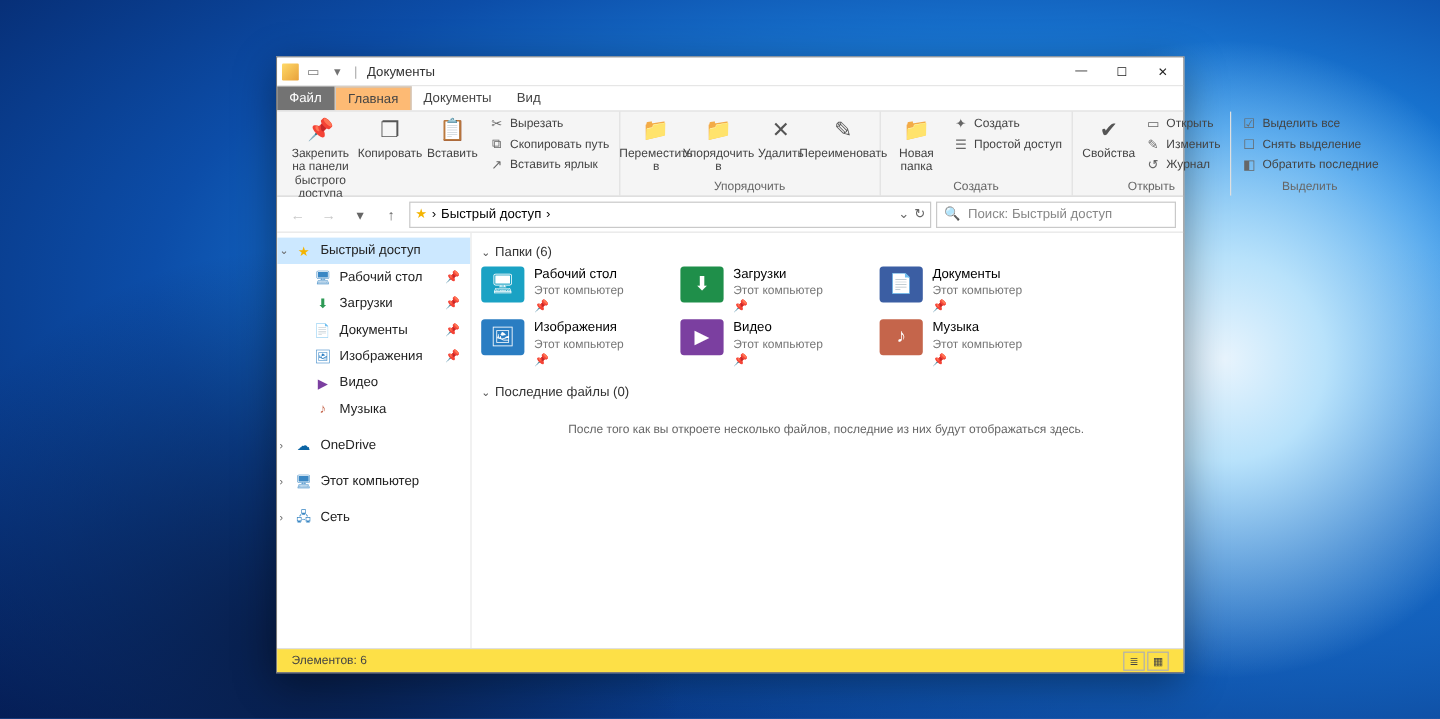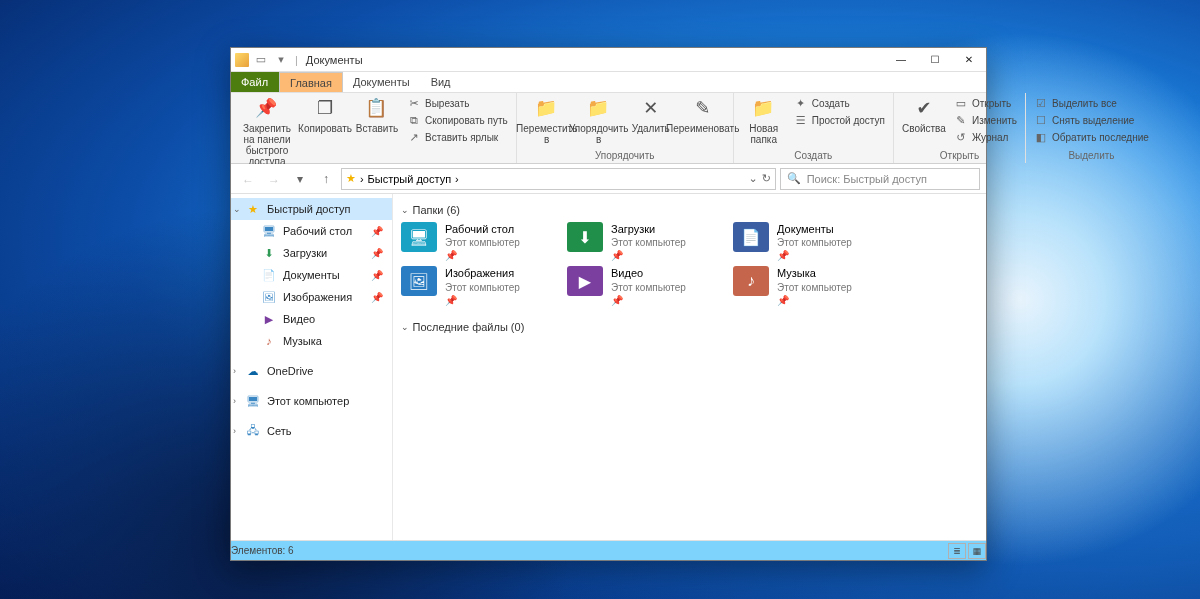--- a/index.html
+++ b/index.html
@@ -14,21 +14,21 @@
 .titlebar-left { display: flex; align-items: center; gap: 4px; padding-left: 4px; }
 .titlebar .icn { width: 14px; height: 14px; display: inline-block; }
 .titlebar .app-icn { background: linear-gradient(135deg,#ffd968,#e8a13a); border-radius: 1px; }
 .titlebar .qat { width: 16px; height: 16px; display: flex; align-items: center; justify-content: center; opacity: .55; }
 .titlebar .sep { color: #aaa; margin: 0 2px; }
 .titlebar .title { margin-left: 2px; color: #333; }
 .winbtns { margin-left: auto; display: flex; }
 .winbtn { width: 34px; height: 23px; display: flex; align-items: center; justify-content: center; color: #222; font-size: 10px; }
 .tabbar { height: 20px; display: flex; align-items: stretch; background: #fff; font-size: 11px; }
 .tab { padding: 0 10px; display: flex; align-items: center; color: #444; border-right: 1px solid transparent; }
-.tab.file { background: #4d7c0f; color: #fff; }
+.tab.file { background: #737373; color: #fff; }
 .tab.active { border: 1px solid #c9c9c9; border-bottom: none; background: #fdba74; }
 .ribbon { height: 72px; background: #f5f5f5; border-top: 1px solid #e0e0e0; border-bottom: 1px solid #d0d0d0; display: flex; }
 .rgroup { padding: 2px 6px; display: flex; flex-direction: column; justify-content: space-between; border-right: 1px solid #e0e0e0; }
 .rgroup .body { flex: 1; display: flex; align-items: flex-start; gap: 4px; }
 .rgroup .label { font-size: 10px; color: #666; text-align: center; white-space: nowrap; padding-top: 1px; }
 .bigbtn { display: flex; flex-direction: column; align-items: center; width: 60px; text-align: center; font-size: 10px; color: #444; line-height: 1.1; gap: 2px; padding-top: 2px; }
 .bigbtn.narrow { width: 48px; }
 .bigbtn .bi { width: 24px; height: 24px; display: flex; align-items: center; justify-content: center; font-size: 18px; color: #555; }
 .smallstack { display: flex; flex-direction: column; gap: 1px; font-size: 10px; color: #444; }
 .smallstack > div { display: flex; align-items: center; gap: 4px; white-space: nowrap; padding: 1px 2px; }
@@ -51,21 +51,21 @@
 .sbgap { height: 8px; }
 .main { flex: 1; padding: 6px 10px 0 8px; overflow: auto; }
 .grouphdr { font-size: 11px; color: #333; margin: 4px 0 6px 0; display: flex; align-items: center; gap: 4px; }
 .grouphdr .chv { color: #555; font-size: 9px; }
 .foldergrid { display: flex; flex-wrap: wrap; gap: 4px 18px; }
 .folderitem { width: 148px; display: flex; gap: 8px; font-size: 11px; align-items: flex-start; }
 .folderitem .fic { width: 36px; height: 30px; border-radius: 3px; display: flex; align-items: center; justify-content: center; color: #fff; font-size: 16px; }
 .folderitem .txt { flex: 1; line-height: 1.3; }
 .folderitem .sub { color: #777; font-size: 10px; }
 .emptyhint { font-size: 10px; color: #666; text-align: center; margin-top: 20px; }
-.statusbar { height: 20px; border-top: 1px solid #e0e0e0; background: #7dd3fc; display: flex; align-items: center; font-size: 10px; color: #444; padding: 0 0; }
+.statusbar { height: 20px; border-top: 1px solid #e0e0e0; background: #fde047; display: flex; align-items: center; font-size: 10px; color: #444; padding: 0 12px; }
 .statusbar .viewbtns { margin-left: auto; display: flex; gap: 2px; }
 .statusbar .vb { width: 18px; height: 16px; border: 1px solid #b0b0b0; display: flex; align-items: center; justify-content: center; font-size: 9px; }
 .star { color: #f4b400; }
 </style>
 </head>
 <body>
 
 <div class="wallpaper"></div>
 
 <div class="window">
@@ -341,20 +341,21 @@
               <div class="sub">Этот компьютер</div>
               <div class="sub">📌</div>
             </div>
           </div>
         </div>
 
       <div class="grouphdr" style="margin-top:14px">
           <span class="chv">⌄</span>
           <span>Последние файлы (0)</span>
         </div>
+      <div class="emptyhint">После того как вы откроете несколько файлов, последние из них будут отображаться здесь.</div>
     </div>
   </div>
 
   <div class="statusbar">
     <span>Элементов: 6</span>
     <div class="viewbtns">
       <div class="vb">≣</div>
       <div class="vb">▦</div>
     </div>
   </div>

